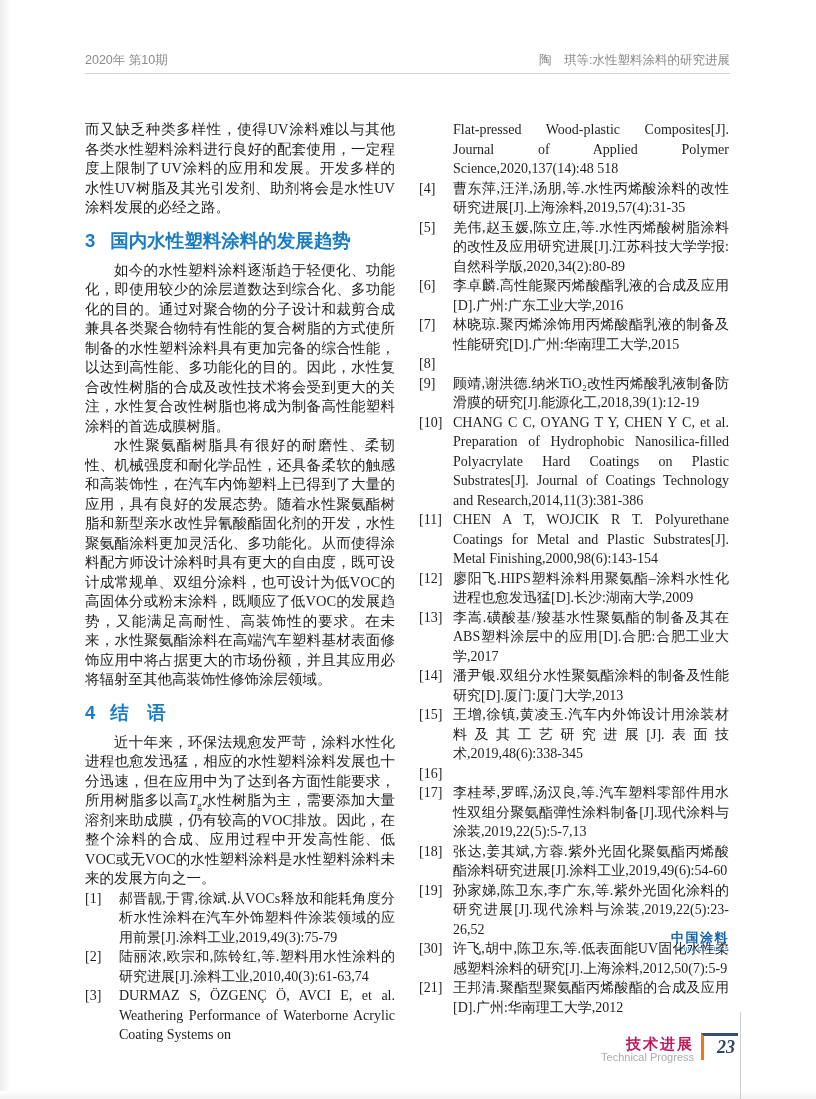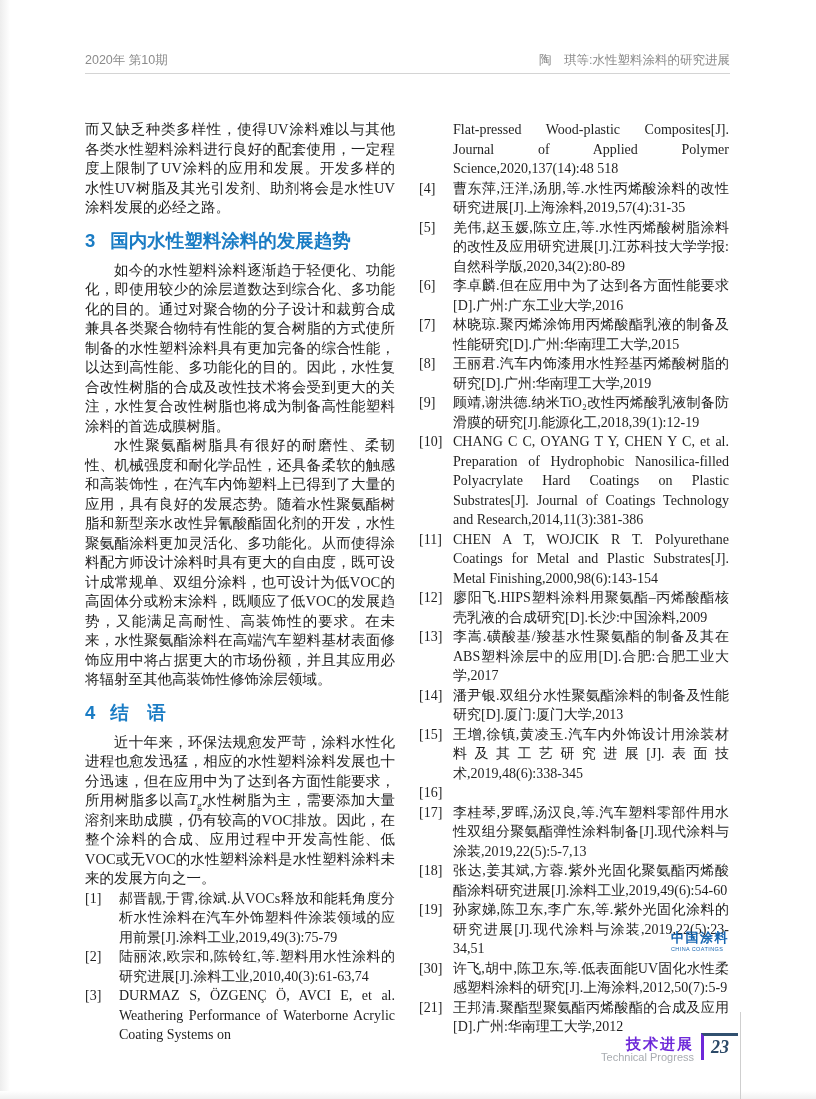--- a/index.html
+++ b/index.html
@@ -59,42 +59,42 @@
   }
   .ref-no { width: 34px; flex: none; }
   .ref-text { flex: 1; text-align: justify; }
   .ref-continuation {
     margin-left: 34px;
     font-size: 14px; line-height: 19.5px; text-align: justify;
   }
   sub { font-size: 0.68em; line-height: 0; }
   .coatings-logo {
     position: absolute; left: 671px; top: 931px;
-    text-align: left; color: #1464b0;
+    text-align: right; color: #1464b0;
     font-family: "Liberation Sans", "DejaVu Sans", sans-serif;
     line-height: 1.1;
   }
   .logo-cn { font-size: 13px; font-weight: bold; letter-spacing: 1.5px; }
   .logo-en { font-size: 5.5px; letter-spacing: 0.4px; margin-top: 1px; }
   .page-footer {
     position: absolute; top: 1033px; right: 78px;
     display: flex; align-items: flex-start;
     font-family: "Liberation Sans", "DejaVu Sans", sans-serif;
   }
   .footer-titles { text-align: right; margin-right: 7px; margin-top: 3px; }
   .footer-cn {
-    font-size: 15px; font-weight: bold; color: #6d28d9; letter-spacing: 2px;
+    font-size: 15px; font-weight: bold; color: #be185d; letter-spacing: 2px;
     line-height: 16px;
   }
   .footer-en { font-size: 11px; color: #a8acb1; line-height: 11px; text-align: right; }
   .page-number-box {
     border-top: 3px solid #31506f;
-    border-left: 3px solid #6d28d9;
+    border-left: 3px solid #f97316;
     width: 37px; height: 27px;
-    padding: 1px 0 0 7px;
+    padding: 1px 0 0 13px;
   }
   .page-number {
     font-family: "Liberation Serif", "DejaVu Serif", serif;
     font-style: italic; font-weight: bold;
     font-size: 18px; color: #2c4a68;
   }
   .edge-vline {
     position: absolute; left: 740px; top: 1012px; width: 1px; height: 87px;
     background: #cfcfcf;
   }
@@ -152,45 +152,44 @@
     <div class="ref-item">
       <span class="ref-no">[4]</span>
       <span class="ref-text">曹东萍,汪洋,汤朋,等.水性丙烯酸涂料的改性研究进展[J].上海涂料,2019,57(4):31-35</span>
     </div>
     <div class="ref-item">
       <span class="ref-no">[5]</span>
       <span class="ref-text">羌伟,赵玉媛,陈立庄,等.水性丙烯酸树脂涂料的改性及应用研究进展[J].江苏科技大学学报:自然科学版,2020,34(2):80-89</span>
     </div>
     <div class="ref-item">
       <span class="ref-no">[6]</span>
-      <span class="ref-text">李卓麟.但在应用中为了达到各方面性能要求[D].广州:广东工业大学,2016</span>
+      <span class="ref-text">李卓麟.高性能聚丙烯酸酯乳液的合成及应用[D].广州:广东工业大学,2016</span>
     </div>
     <div class="ref-item">
       <span class="ref-no">[7]</span>
       <span class="ref-text">林晓琼.聚丙烯涂饰用丙烯酸酯乳液的制备及性能研究[D].广州:华南理工大学,2015</span>
     </div>
     <div class="ref-item">
       <span class="ref-no">[8]</span>
-      <span class="ref-text">王丽君.汽车内饰漆用水性羟基丙烯酸树脂的研究[D].广州:华南理工大学,2019</span>
     </div>
     <div class="ref-item">
       <span class="ref-no">[9]</span>
       <span class="ref-text">顾靖,谢洪德.纳米TiO₂改性丙烯酸乳液制备防滑膜的研究[J].能源化工,2018,39(1):12-19</span>
     </div>
     <div class="ref-item">
       <span class="ref-no">[10]</span>
       <span class="ref-text">CHANG C C, OYANG T Y, CHEN Y C, et al. Preparation of Hydrophobic Nanosilica-filled Polyacrylate Hard Coatings on Plastic Substrates[J]. Journal of Coatings Technology and Research,2014,11(3):381-386</span>
     </div>
     <div class="ref-item">
       <span class="ref-no">[11]</span>
       <span class="ref-text">CHEN A T, WOJCIK R T. Polyurethane Coatings for Metal and Plastic Substrates[J]. Metal Finishing,2000,98(6):143-154</span>
     </div>
     <div class="ref-item">
       <span class="ref-no">[12]</span>
-      <span class="ref-text">廖阳飞.HIPS塑料涂料用聚氨酯–丙烯酸酯核壳乳液的合成研究[D].长沙:中国涂料,2009</span>
+      <span class="ref-text">廖阳飞.HIPS塑料涂料用聚氨酯–涂料水性化进程也愈发迅猛[D].长沙:湖南大学,2009</span>
     </div>
     <div class="ref-item">
       <span class="ref-no">[13]</span>
       <span class="ref-text">李嵩.磺酸基/羧基水性聚氨酯的制备及其在ABS塑料涂层中的应用[D].合肥:合肥工业大学,2017</span>
     </div>
     <div class="ref-item">
       <span class="ref-no">[14]</span>
       <span class="ref-text">潘尹银.双组分水性聚氨酯涂料的制备及性能研究[D].厦门:厦门大学,2013</span>
     </div>
     <div class="ref-item">
@@ -203,21 +202,21 @@
     <div class="ref-item">
       <span class="ref-no">[17]</span>
       <span class="ref-text">李桂琴,罗晖,汤汉良,等.汽车塑料零部件用水性双组分聚氨酯弹性涂料制备[J].现代涂料与涂装,2019,22(5):5-7,13</span>
     </div>
     <div class="ref-item">
       <span class="ref-no">[18]</span>
       <span class="ref-text">张达,姜其斌,方蓉.紫外光固化聚氨酯丙烯酸酯涂料研究进展[J].涂料工业,2019,49(6):54-60</span>
     </div>
     <div class="ref-item">
       <span class="ref-no">[19]</span>
-      <span class="ref-text">孙家娣,陈卫东,李广东,等.紫外光固化涂料的研究进展[J].现代涂料与涂装,2019,22(5):23-34,51</span>
+      <span class="ref-text">孙家娣,陈卫东,李广东,等.紫外光固化涂料的研究进展[J].现代涂料与涂装,2019,22(5):23-26,52</span>
     </div>
     <div class="ref-item">
       <span class="ref-no">[30]</span>
       <span class="ref-text">许飞,胡中,陈卫东,等.低表面能UV固化水性柔感塑料涂料的研究[J].上海涂料,2012,50(7):5-9</span>
     </div>
     <div class="ref-item">
       <span class="ref-no">[21]</span>
       <span class="ref-text">王邦清.聚酯型聚氨酯丙烯酸酯的合成及应用[D].广州:华南理工大学,2012</span>
     </div>
   </div>

